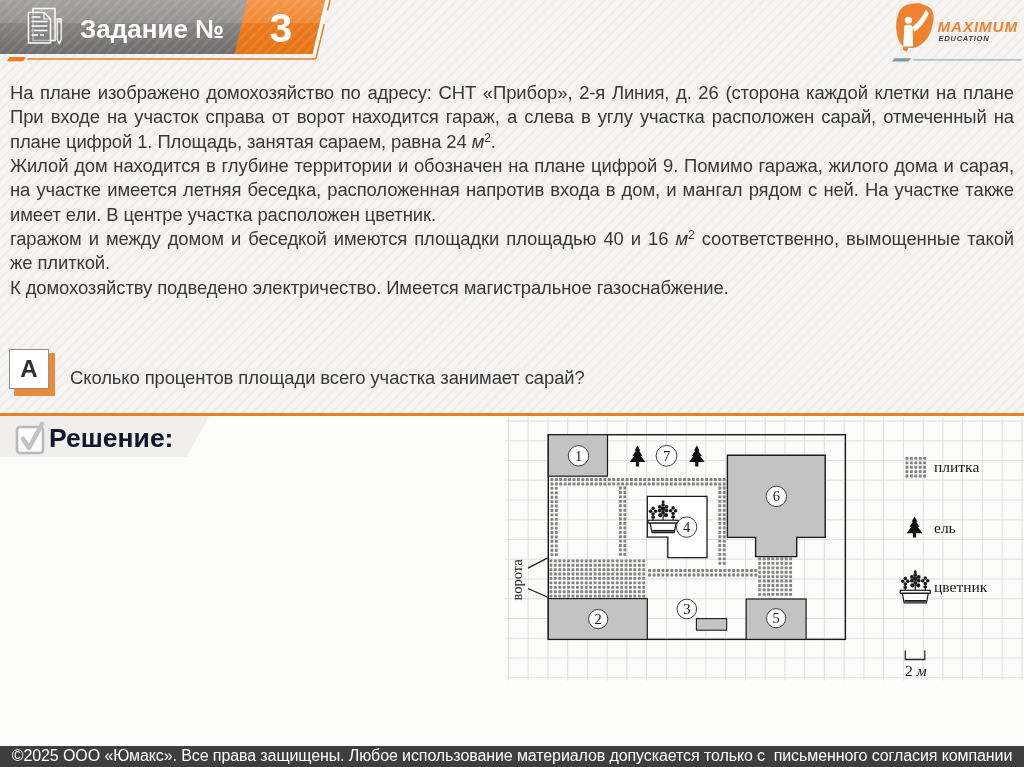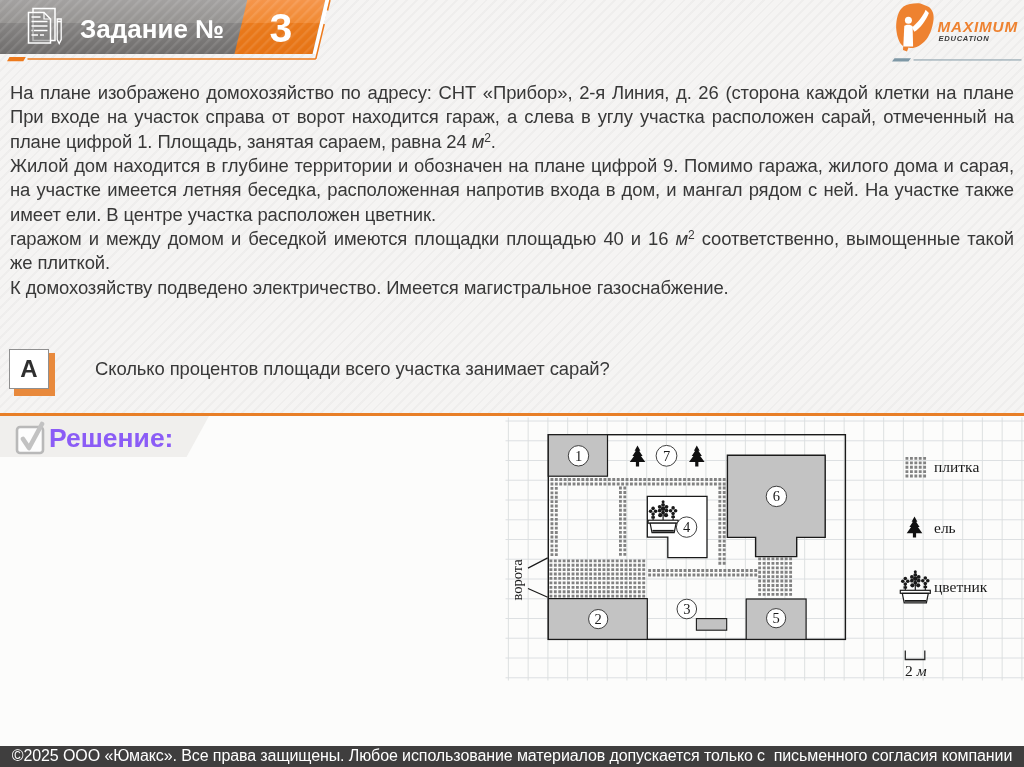--- a/index.html
+++ b/index.html
@@ -88,37 +88,37 @@
   <div class="line">имеет ели. В центре участка расположен цветник.</div>
   <div class="line j">гаражом и между домом и беседкой имеются площадки площадью 40 и 16 <span class="it">м</span><sup>2</sup> соответственно, вымощенные такой</div>
   <div class="line">же плиткой.</div>
   <div class="line">К домохозяйству подведено электричество. Имеется магистральное газоснабжение.</div>
 </div>
 
 <div class="abs" style="left:13.7px;top:352.7px;width:41.6px;height:43px;background:#e8893c;"></div>
 <div class="abs" style="left:9px;top:348.8px;width:38px;height:38px;background:#ffffff;border:1.5px solid #8f8f8f;
      color:#2f2f2f;font-weight:bold;font-size:24px;text-align:center;line-height:38px;">А</div>
 
-<div class="abs txt" style="left:70px;top:357px;margin-left:25px;">
+<div class="abs txt" style="left:70px;top:366px;">
     <div class="line">Сколько процентов площади всего участка занимает сарай?</div>
   </div>
 
 <div class="abs" style="left:0;top:413px;width:1024px;height:2.5px;background:#e87f27;"></div>
 
 <div class="abs stripes" style="left:0;top:415.5px;width:0;height:0;border:none;"></div>
 <svg class="abs" style="left:0;top:415.5px;" width="220" height="42" viewBox="0 0 220 42">
   <path d="M0 0 L209 0 L186.5 41 L0 41 Z" fill="#f0efed"></path>
 </svg>
 
 <svg class="abs" style="left:14px;top:421px;" width="36" height="36" viewBox="0 0 36 36">
   <rect x="3" y="6" width="26" height="26" rx="3" fill="#fdfdfd" stroke="#b9b9b9" stroke-width="2.6"></rect>
   <path d="M9 18 L15 27 L28 3" fill="none" stroke="#c2c2c2" stroke-width="4.6" stroke-linecap="round" stroke-linejoin="round"></path>
 </svg>
 
-<div class="abs" style="left:49px;top:424.8px;font-size:26.5px;font-weight:bold;color:#8b5cf6;line-height:27px;">Решение:</div>
+<div class="abs" style="left:49px;top:424.8px;font-size:26.5px;font-weight:bold;color:#0f172a;line-height:27px;">Решение:</div>
 
 <svg class="abs" style="left:500px;top:413px;" width="524" height="280" viewBox="500 413 524 280">
   <defs>
     <pattern id="tp" x="0" y="0" width="4.4" height="4.4" patternUnits="userSpaceOnUse">
       <rect x="0.7" y="0.7" width="2.8" height="2.8" fill="#8d8d8d"></rect>
     </pattern>
     <g id="fbed">
       <g fill="#1a1a1a">
         <circle cx="5.5" cy="8.2" r="1.8"></circle>
           <circle cx="3" cy="11" r="1.8"></circle>

